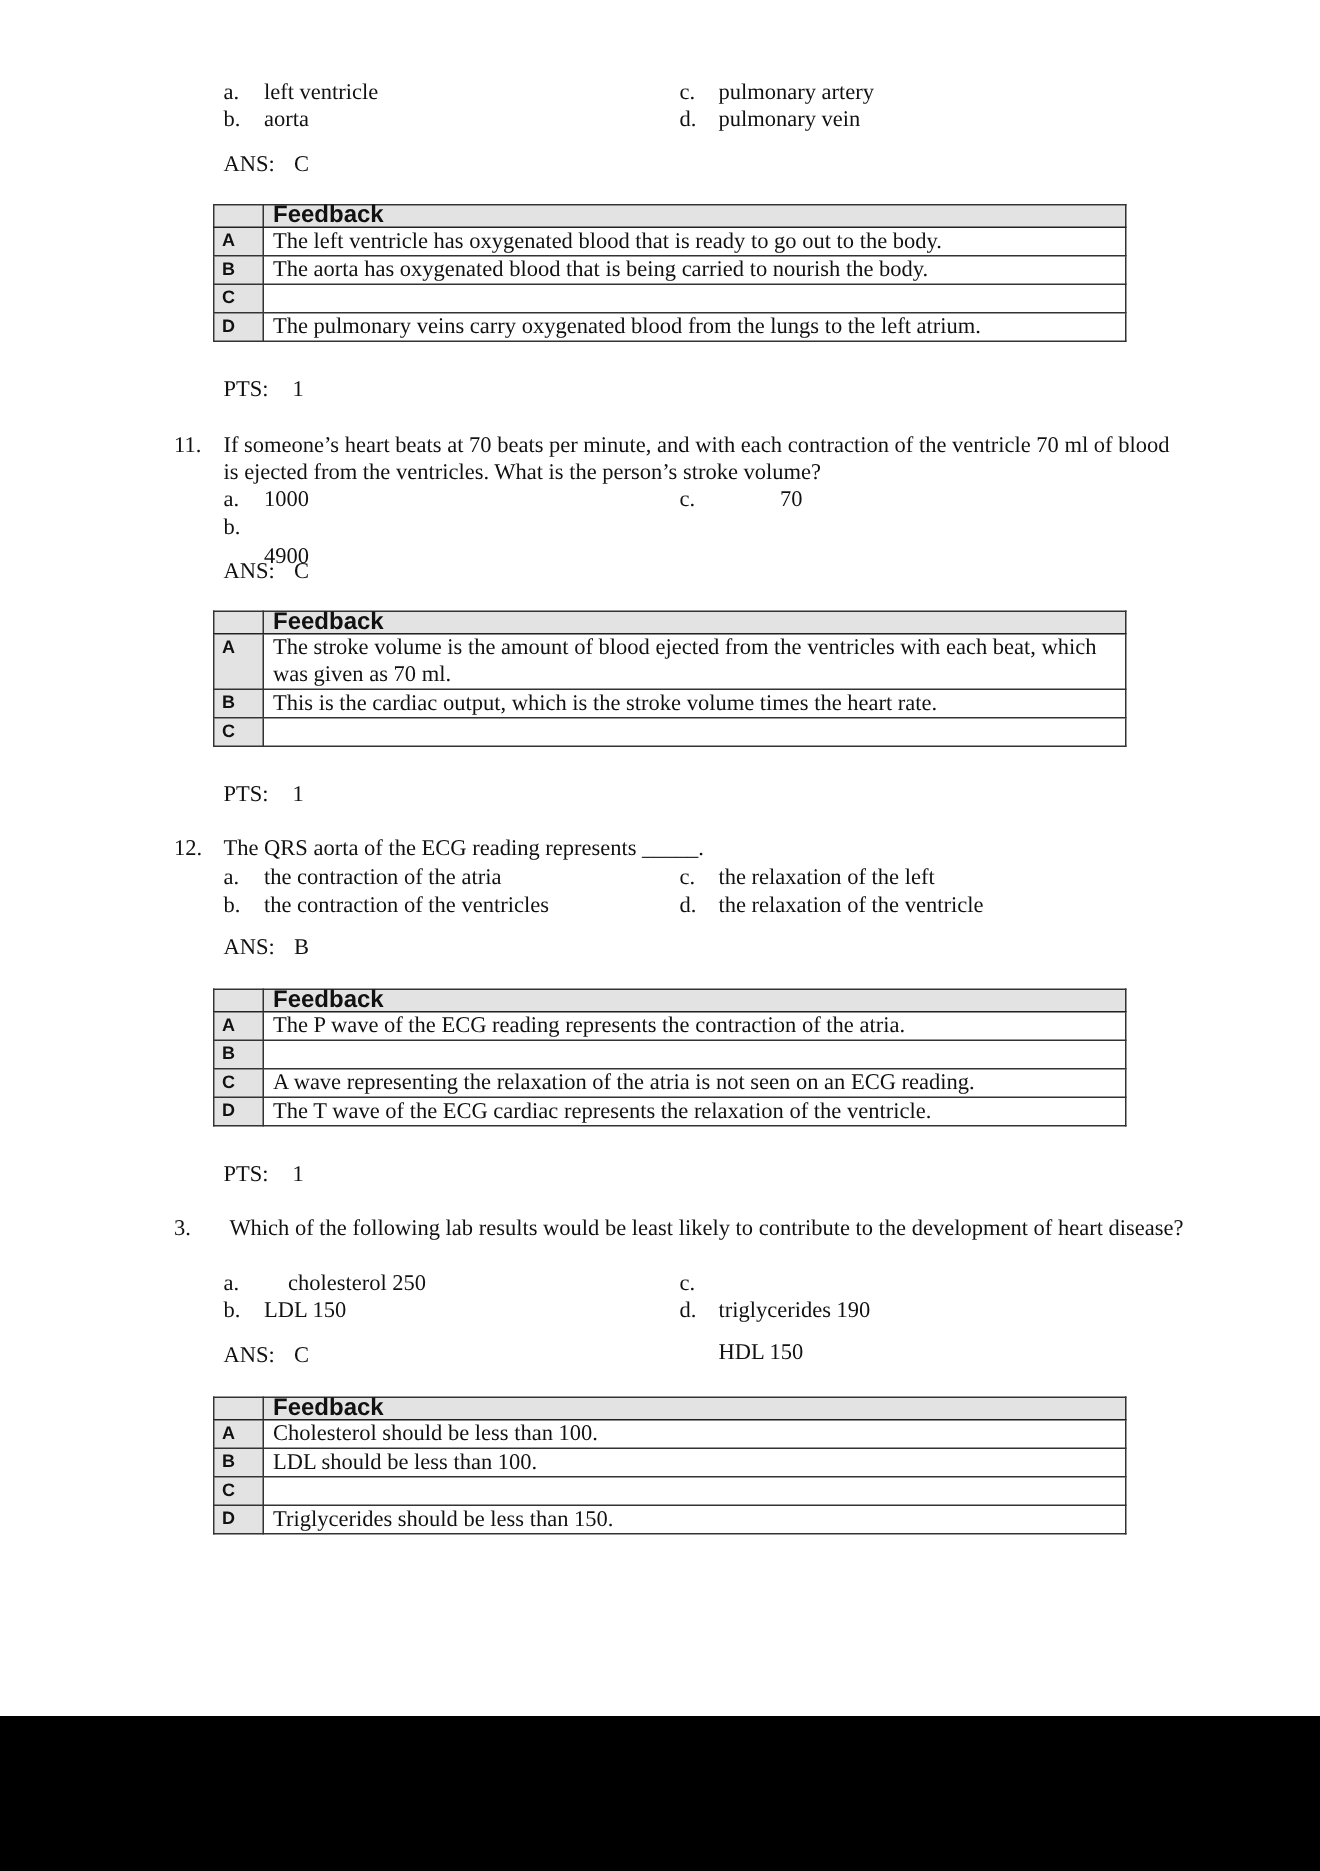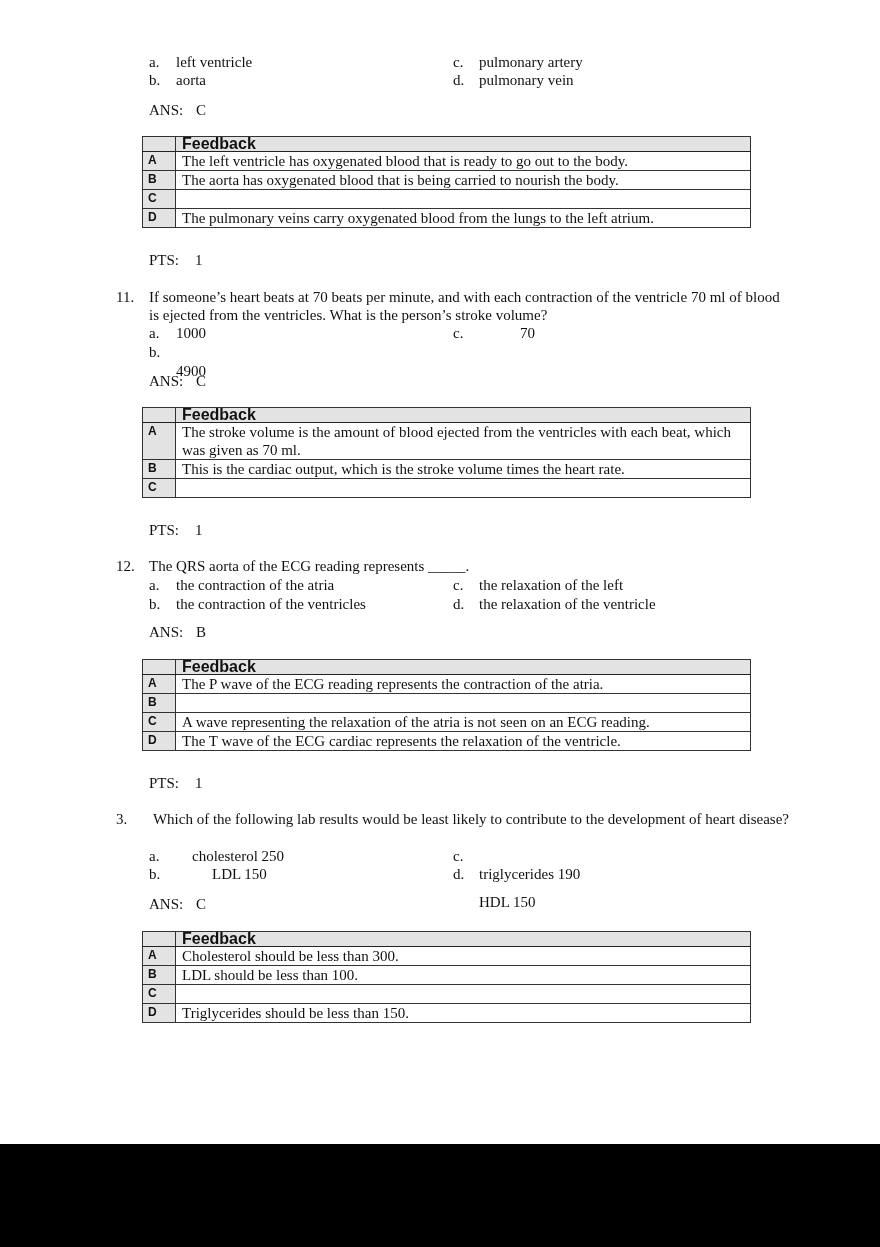--- a/index.html
+++ b/index.html
@@ -163,38 +163,38 @@
     <span class="abs" style="left:195px;top:774px;">1</span>
   </div>
 
   <div>
     <span class="abs" style="left:116px;top:810px;">3.</span>
     <div class="stem" style="top:810px;text-align:right;">Which of the following lab results would be least likely to contribute to the development of heart disease?</div>
 
     <span class="abs" style="left:149px;top:847px;">a.</span>
     <span class="abs" style="left:176px;top:847px;margin-left:16px;">cholesterol 250</span>
     <span class="abs" style="left:149px;top:865px;">b.</span>
-    <span class="abs" style="left:176px;top:865px;margin-left:36px;">LDL 150</span>
+    <span class="abs" style="left:176px;top:865px;">LDL 150</span>
     <span class="abs" style="left:453px;top:847px;">c.</span>
     <span class="abs" style="left:479px;top:893px;">HDL 150</span>
     <span class="abs" style="left:453px;top:865px;">d.</span>
     <span class="abs" style="left:479px;top:865px;">triglycerides 190</span>
 
     <span class="abs" style="left:149px;top:895px;">ANS:</span>
     <span class="abs" style="left:196px;top:895px;">C</span>
 
     <table class="fb-table" style="top:931px;">
       <tbody>
           <tr class="hdr">
         <td class="lc"></td>
         <td class="hc">Feedback</td>
       </tr>
       <tr class="row">
         <td class="lc">A</td>
-        <td class="tc">Cholesterol should be less than 300.</td>
+        <td class="tc">Cholesterol should be less than 100.</td>
       </tr>
       <tr class="row">
         <td class="lc">B</td>
         <td class="tc">LDL should be less than 100.</td>
       </tr>
       <tr class="row">
         <td class="lc">C</td>
         <td class="tc"></td>
       </tr>
       <tr class="row">

